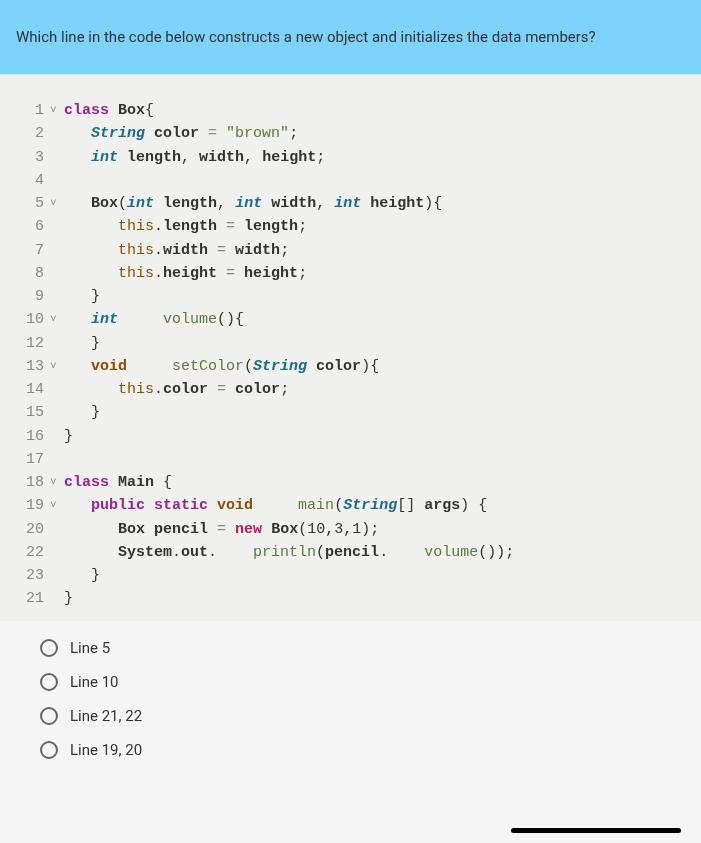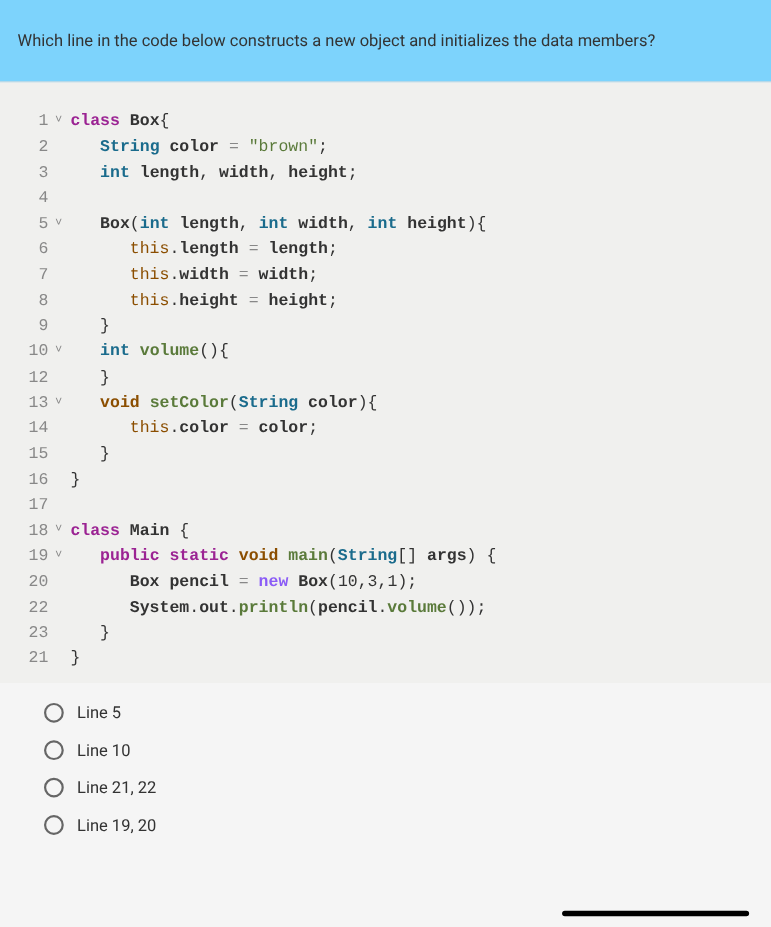--- a/index.html
+++ b/index.html
@@ -45,30 +45,30 @@
       color: #888;
       font-size: 11px;
       flex-shrink: 0;
       display: flex;
       align-items: center;
     }
     .code-content {
       flex: 1;
     }
     .kw-class { color: #9b2393; font-weight: bold; }
-    .kw-type { color: #1a6b8c; font-weight: bold; }
+    .kw-type { color: #1a6b8c; font-weight: bold; font-style: italic; }
     .kw-this { color: #8b4e00; }
     .kw-return { color: #8b4e00; font-weight: bold; }
     .kw-void { color: #8b4e00; font-weight: bold; }
     .kw-pub { color: #9b2393; font-weight: bold; }
-    .kw-new { color: #8b5cf6; font-weight: bold; }
+    .kw-new { color: #be185d; font-weight: bold; }
     .kw-static { color: #9b2393; font-weight: bold; }
     .ident { color: #333; font-weight: bold; }
     .str { color: #5a7a3a; }
-    .method { color: #5a7a3a; font-weight: bold; }
+    .method { color: #5a7a3a; font-weight: normal; margin-left: 36px; }
     .classname { color: #333; font-weight: bold; }
     .punct { color: #333; }
     .op { color: #888; }
 
     .options {
       padding: 10px 40px;
     }
     .option {
       display: flex;
       align-items: center;

